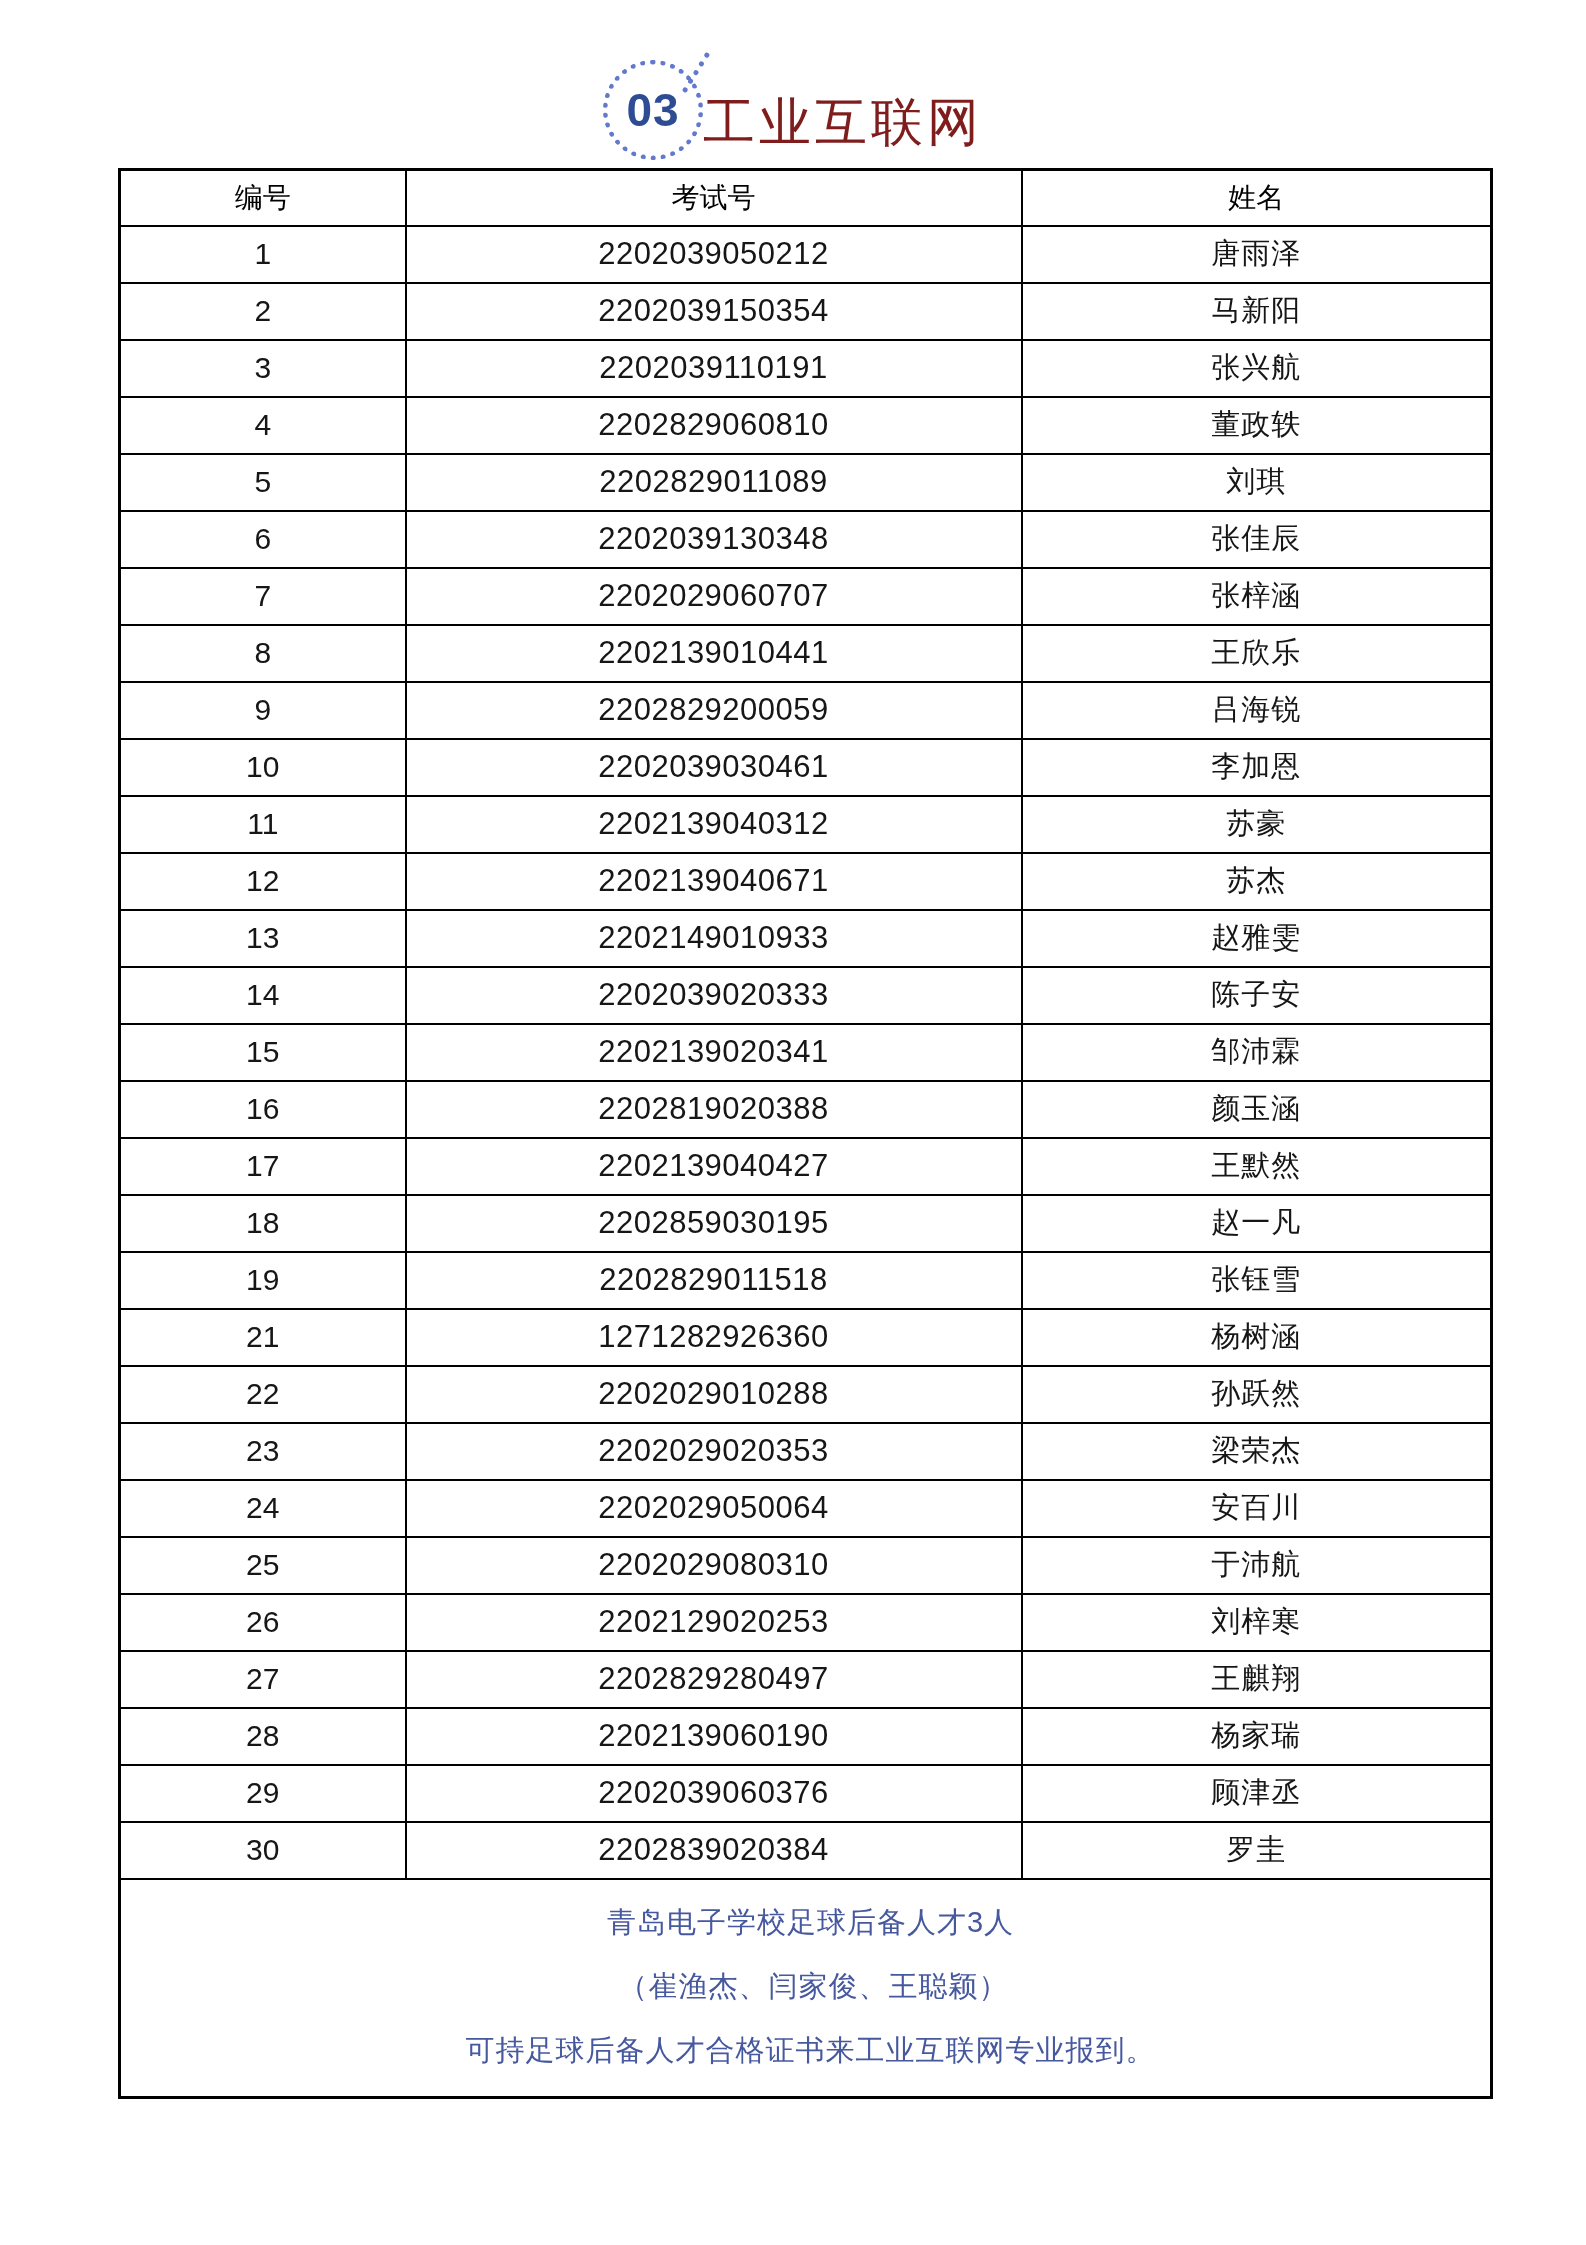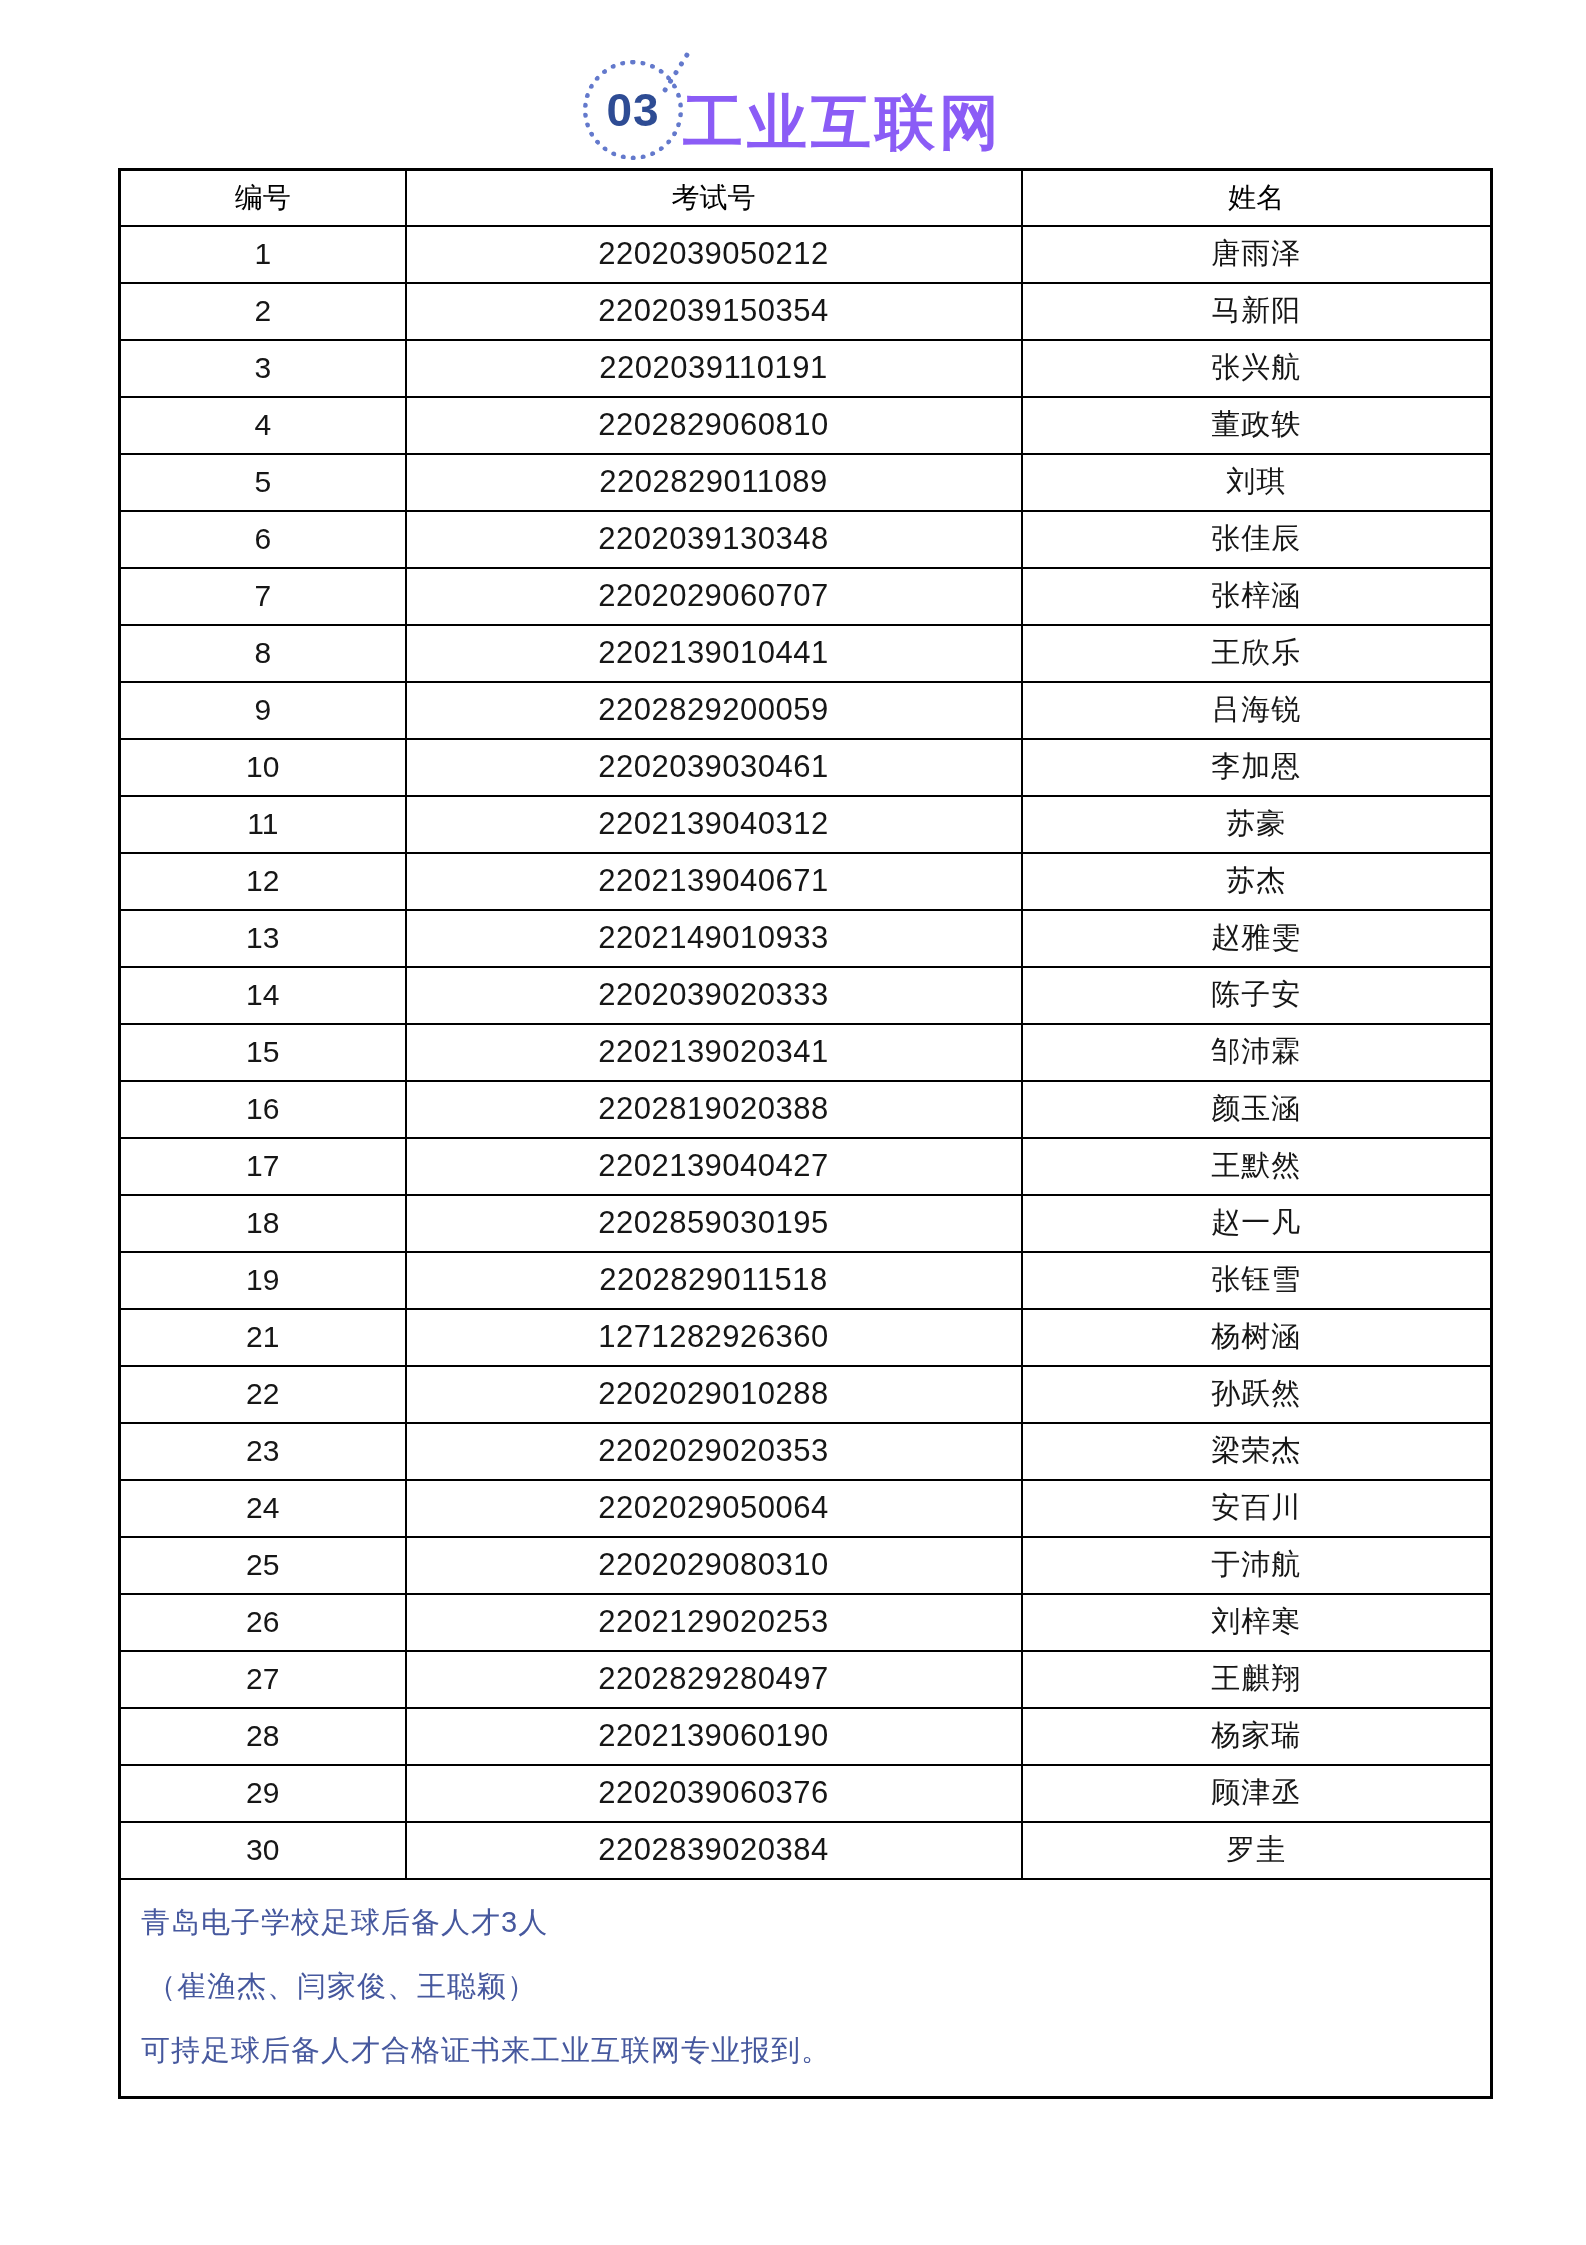--- a/index.html
+++ b/index.html
@@ -24,21 +24,21 @@
   }
   .badge-slash {
     position:absolute; right:-16px; top:10px; width:46px; height:0;
     border-top:5px dotted #6379CC; transform:rotate(-58deg);
   }
   .badge-num {
     position:absolute; inset:0; display:flex; align-items:center; justify-content:center;
     font-size:46px; font-weight:bold; color:#2E4C94; letter-spacing:1px;
   }
   .title {
-    font-size:60px; font-weight:bold; color:#8b5cf6; letter-spacing:4px;
+    font-size:52px; font-weight:normal; color:#7f1d1d; letter-spacing:4px;
     padding-top:26px;
   }
 
   
   .tbl-wrap { margin-left:118px; width:1372px; }
   table {
     border-collapse:collapse; table-layout:fixed; width:1372px;
     border:3px solid #000;
   }
   col.c1 { width:286px; }
@@ -52,21 +52,21 @@
   thead th {
     height:56px; font-weight:normal; color:#000000; font-size:28px;
   }
   tbody td { height:57px; color:#161616; }
   td.num  { font-size:30px; }
   td.exam { font-size:31px; letter-spacing:0.5px; }
   td.name { font-size:29px; letter-spacing:1px;margin-top:6px; }
 
   
   td.footer-cell {
-    text-align:left; padding:10px 10px 14px 20px;
+    text-align:center; padding:10px 10px 14px 20px;
     border:2px solid #000;
   }
   .note {
     color:#46589E; font-size:29px; line-height:64px; letter-spacing:1px;
     white-space:nowrap;
   }
   .note.indent { padding-left:6px; }
 </style>
 </head>
 <body>

